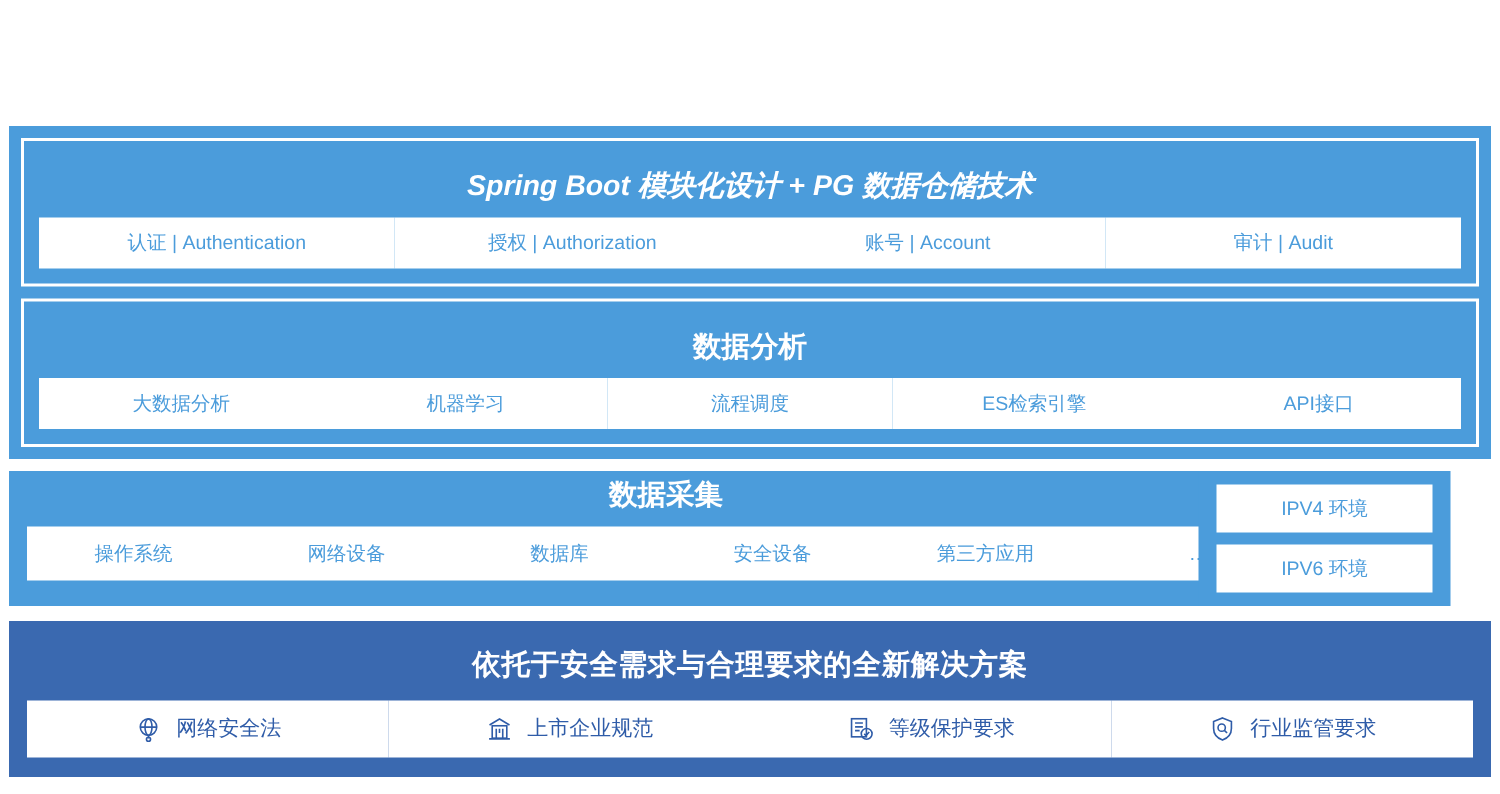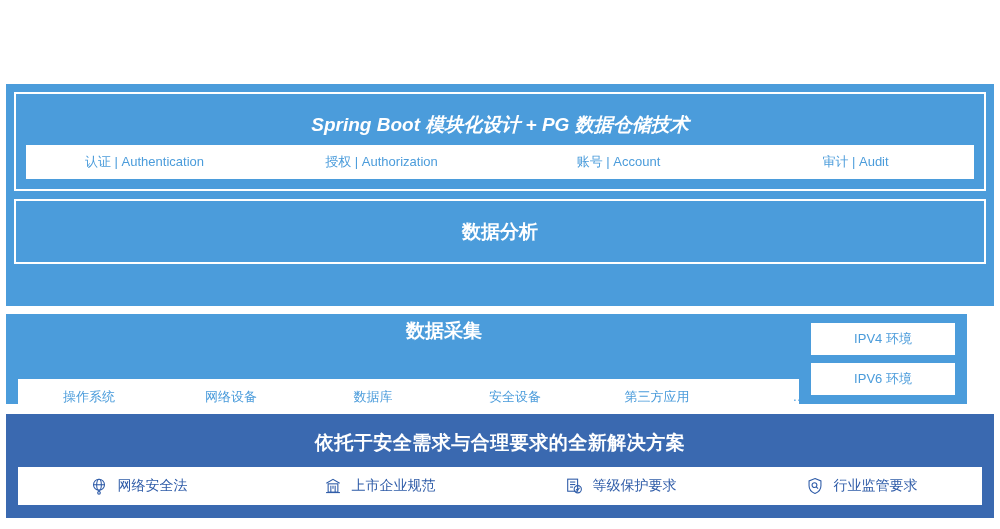--- a/index.html
+++ b/index.html
@@ -103,21 +103,20 @@
     box-sizing: border-box;
     padding: 0 12px 10px 12px;
   }
   .collect-panel .block-title {
     padding: 6px 0 8px 0;
     font-size: 19px;
   }
   .collect-panel .chip {
     height: 36px;
     font-size: 13px;
-    margin-top: 28px;
   }
   .ipv-panel {
     position: absolute;
     left: 793px;
     top: 0;
     width: 168px;
     height: 90px;
     background: #4b9cdb;
     box-sizing: border-box;
     padding: 9px 12px;
@@ -194,20 +193,27 @@
       <div class="chip-row">
         <div class="chip">认证 | Authentication</div>
         <div class="chip">授权 | Authorization</div>
         <div class="chip">账号 | Account</div>
         <div class="chip">审计 | Audit</div>
       </div>
     </div>
 
     <div class="inner-block">
       <div class="block-title">数据分析</div>
+      <div class="chip-row">
+        <div class="chip">大数据分析</div>
+        <div class="chip">机器学习</div>
+        <div class="chip">流程调度</div>
+        <div class="chip">ES检索引擎</div>
+        <div class="chip">API接口</div>
+      </div>
     </div>
 
   </div>
 
   <div class="collect-row">
 
     <div class="collect-panel">
       <div class="block-title">数据采集</div>
       <div class="chip-row">
         <div class="chip">操作系统</div>

